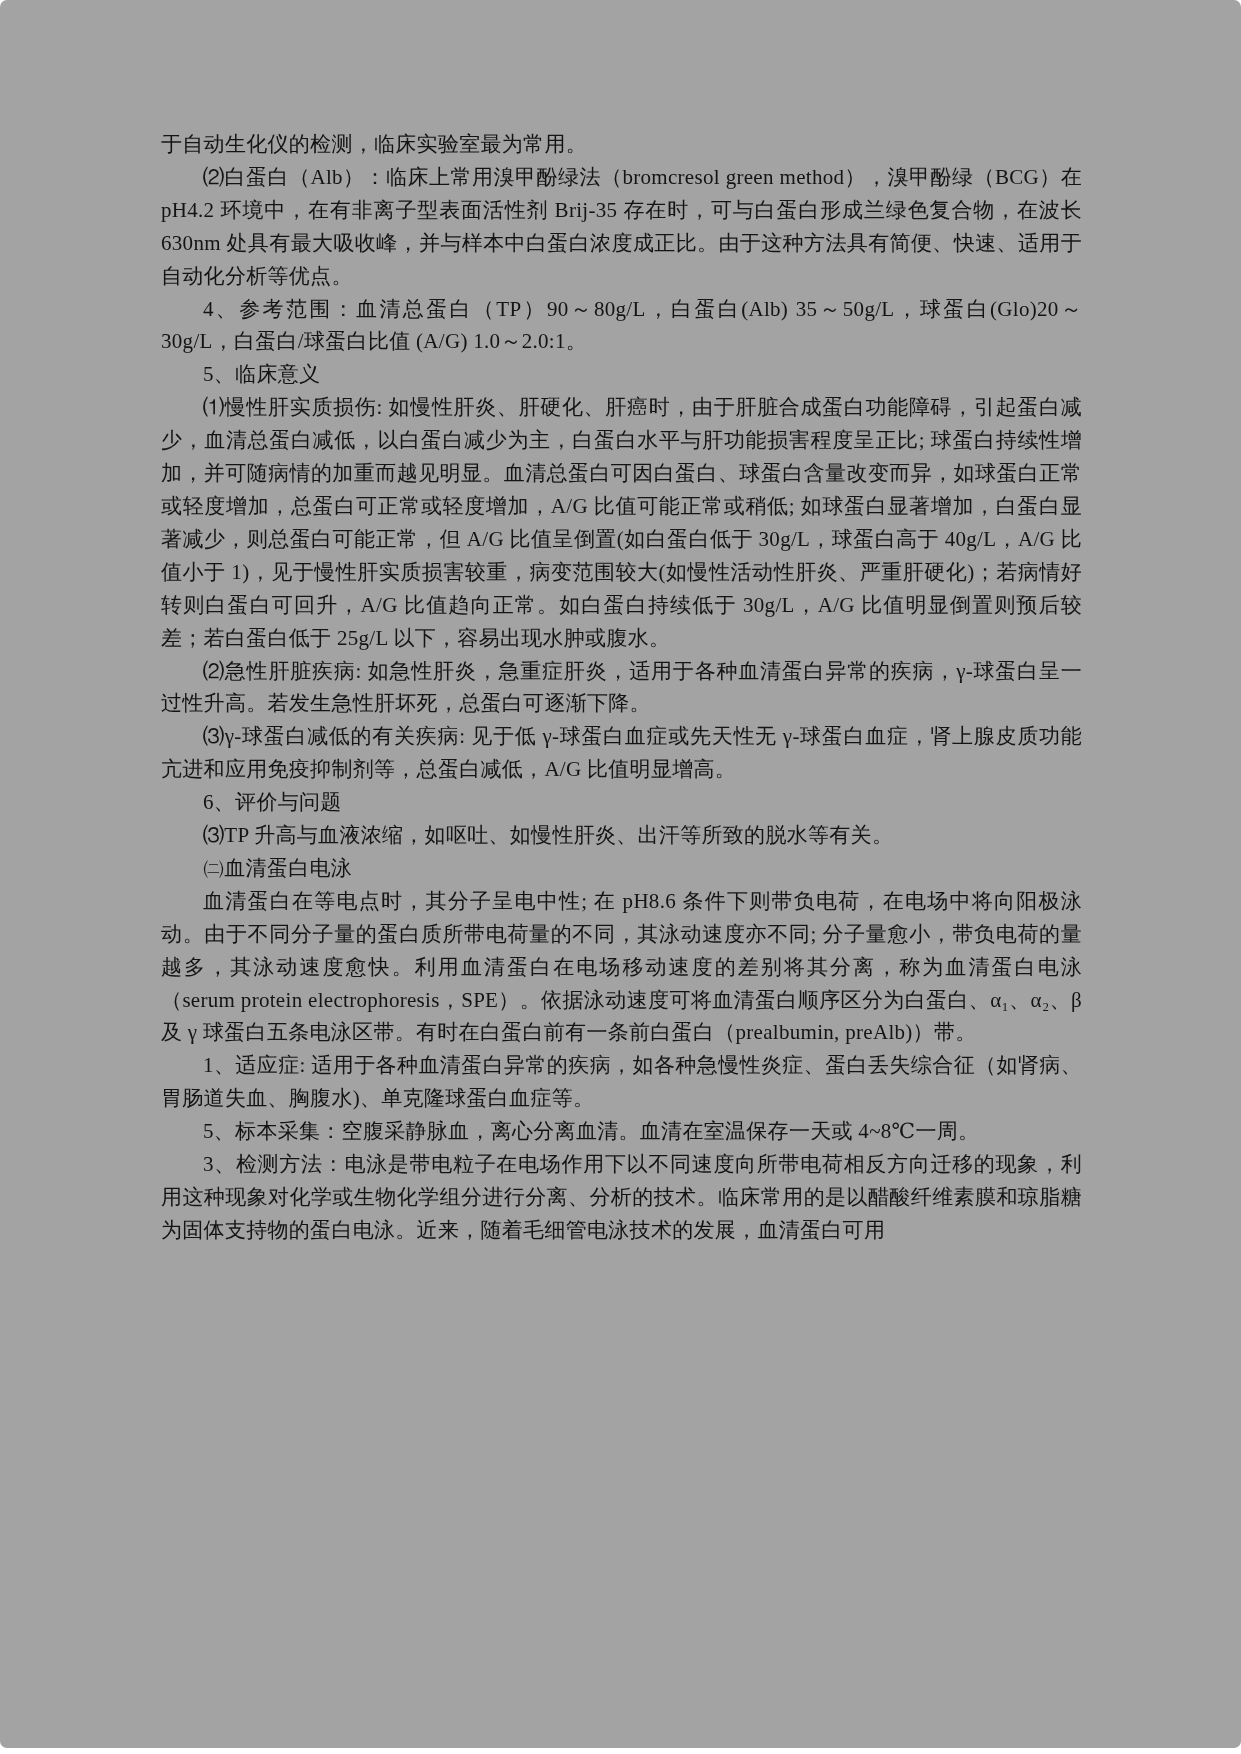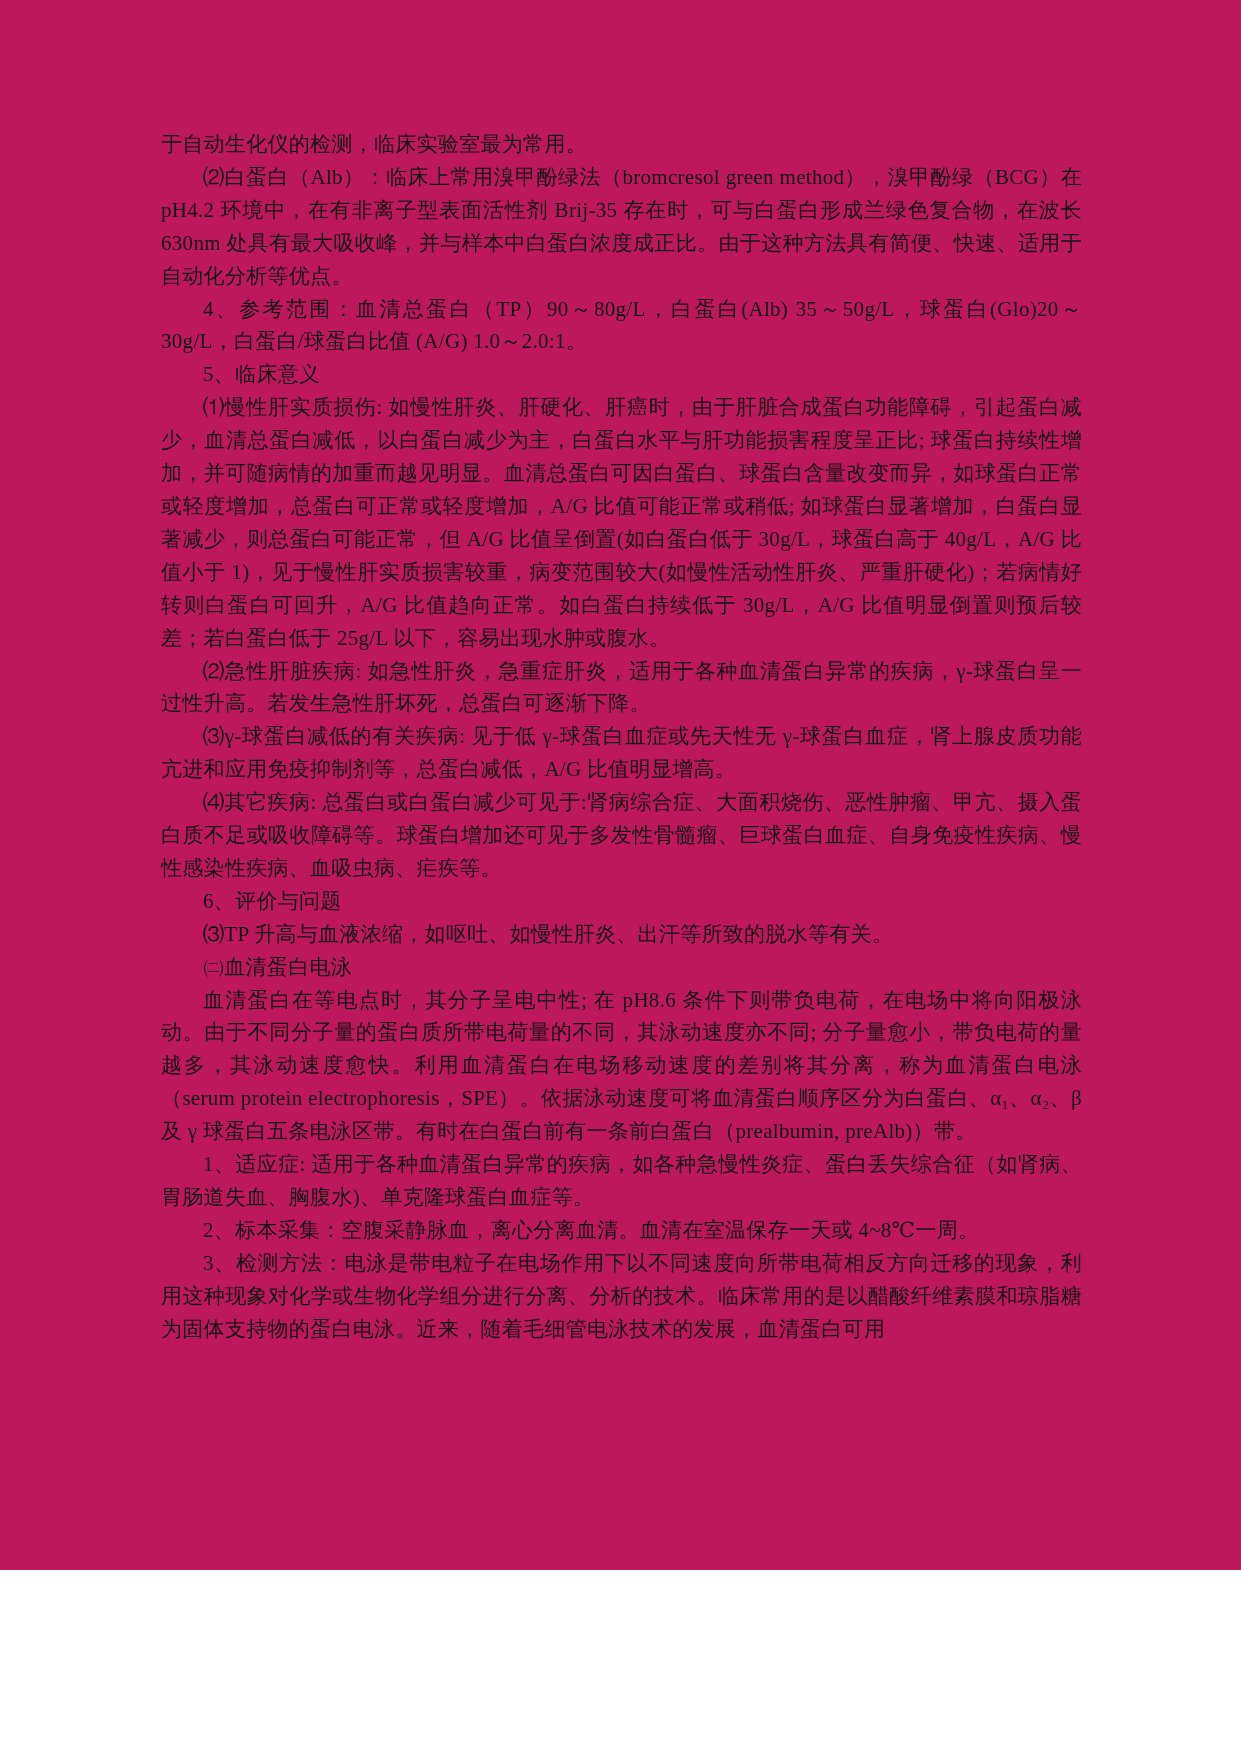--- a/index.html
+++ b/index.html
@@ -3,24 +3,25 @@
 <meta charset="utf-8">
 <style>
   html, body {
     margin: 0;
     padding: 0;
     background: #ffffff;
   }
   .page {
     position: relative;
     width: 1241px;
-    height: 1570px;
-    background: #be185d;
+    height: 1748px;
+    background: #a3a3a3;
     overflow: hidden;
     font-family: "Liberation Serif", "DejaVu Serif", serif;
+    border-radius: 7px;
   }
   .content {
     position: absolute;
     left: 161px;
     top: 128px;
     width: 921px;
     color: #141414;
     font-size: 21px;
     line-height: 32.9px;
     text-align: justify;
@@ -40,22 +41,21 @@
 
 <div class="page">
   <div class="content">
       <p class="para no-indent">于自动生化仪的检测，临床实验室最为常用。</p>
       <p class="para">⑵白蛋白（Alb）：临床上常用溴甲酚绿法（bromcresol green method），溴甲酚绿（BCG）在 pH4.2 环境中，在有非离子型表面活性剂 Brij-35 存在时，可与白蛋白形成兰绿色复合物，在波长 630nm 处具有最大吸收峰，并与样本中白蛋白浓度成正比。由于这种方法具有简便、快速、适用于自动化分析等优点。</p>
       <p class="para">4、参考范围：血清总蛋白（TP）90～80g/L，白蛋白(Alb) 35～50g/L，球蛋白(Glo)20～30g/L，白蛋白/球蛋白比值 (A/G) 1.0～2.0:1。</p>
       <p class="para">5、临床意义</p>
       <p class="para">⑴慢性肝实质损伤: 如慢性肝炎、肝硬化、肝癌时，由于肝脏合成蛋白功能障碍，引起蛋白减少，血清总蛋白减低，以白蛋白减少为主，白蛋白水平与肝功能损害程度呈正比; 球蛋白持续性增加，并可随病情的加重而越见明显。血清总蛋白可因白蛋白、球蛋白含量改变而异，如球蛋白正常或轻度增加，总蛋白可正常或轻度增加，A/G 比值可能正常或稍低; 如球蛋白显著增加，白蛋白显著减少，则总蛋白可能正常，但 A/G 比值呈倒置(如白蛋白低于 30g/L，球蛋白高于 40g/L，A/G 比值小于 1)，见于慢性肝实质损害较重，病变范围较大(如慢性活动性肝炎、严重肝硬化)；若病情好转则白蛋白可回升，A/G 比值趋向正常。如白蛋白持续低于 30g/L，A/G 比值明显倒置则预后较差；若白蛋白低于 25g/L 以下，容易出现水肿或腹水。</p>
       <p class="para">⑵急性肝脏疾病: 如急性肝炎，急重症肝炎，适用于各种血清蛋白异常的疾病，γ-球蛋白呈一过性升高。若发生急性肝坏死，总蛋白可逐渐下降。</p>
       <p class="para">⑶γ-球蛋白减低的有关疾病: 见于低 γ-球蛋白血症或先天性无 γ-球蛋白血症，肾上腺皮质功能亢进和应用免疫抑制剂等，总蛋白减低，A/G 比值明显增高。</p>
-      <p class="para">⑷其它疾病: 总蛋白或白蛋白减少可见于:肾病综合症、大面积烧伤、恶性肿瘤、甲亢、摄入蛋白质不足或吸收障碍等。球蛋白增加还可见于多发性骨髓瘤、巨球蛋白血症、自身免疫性疾病、慢性感染性疾病、血吸虫病、疟疾等。</p>
       <p class="para">6、评价与问题</p>
       <p class="para">⑶TP 升高与血液浓缩，如呕吐、如慢性肝炎、出汗等所致的脱水等有关。</p>
       <p class="para">㈡血清蛋白电泳</p>
       <p class="para">血清蛋白在等电点时，其分子呈电中性; 在 pH8.6 条件下则带负电荷，在电场中将向阳极泳动。由于不同分子量的蛋白质所带电荷量的不同，其泳动速度亦不同; 分子量愈小，带负电荷的量越多，其泳动速度愈快。利用血清蛋白在电场移动速度的差别将其分离，称为血清蛋白电泳（serum protein electrophoresis，SPE）。依据泳动速度可将血清蛋白顺序区分为白蛋白、α₁、α₂、β 及 γ 球蛋白五条电泳区带。有时在白蛋白前有一条前白蛋白（prealbumin, preAlb)）带。</p>
       <p class="para">1、适应症: 适用于各种血清蛋白异常的疾病，如各种急慢性炎症、蛋白丢失综合征（如肾病、胃肠道失血、胸腹水)、单克隆球蛋白血症等。</p>
-      <p class="para">2、标本采集：空腹采静脉血，离心分离血清。血清在室温保存一天或 4~8℃一周。</p>
+      <p class="para">5、标本采集：空腹采静脉血，离心分离血清。血清在室温保存一天或 4~8℃一周。</p>
       <p class="para">3、检测方法：电泳是带电粒子在电场作用下以不同速度向所带电荷相反方向迁移的现象，利用这种现象对化学或生物化学组分进行分离、分析的技术。临床常用的是以醋酸纤维素膜和琼脂糖为固体支持物的蛋白电泳。近来，随着毛细管电泳技术的发展，血清蛋白可用</p>
     </div>
 </div>
 
 </body></html>

